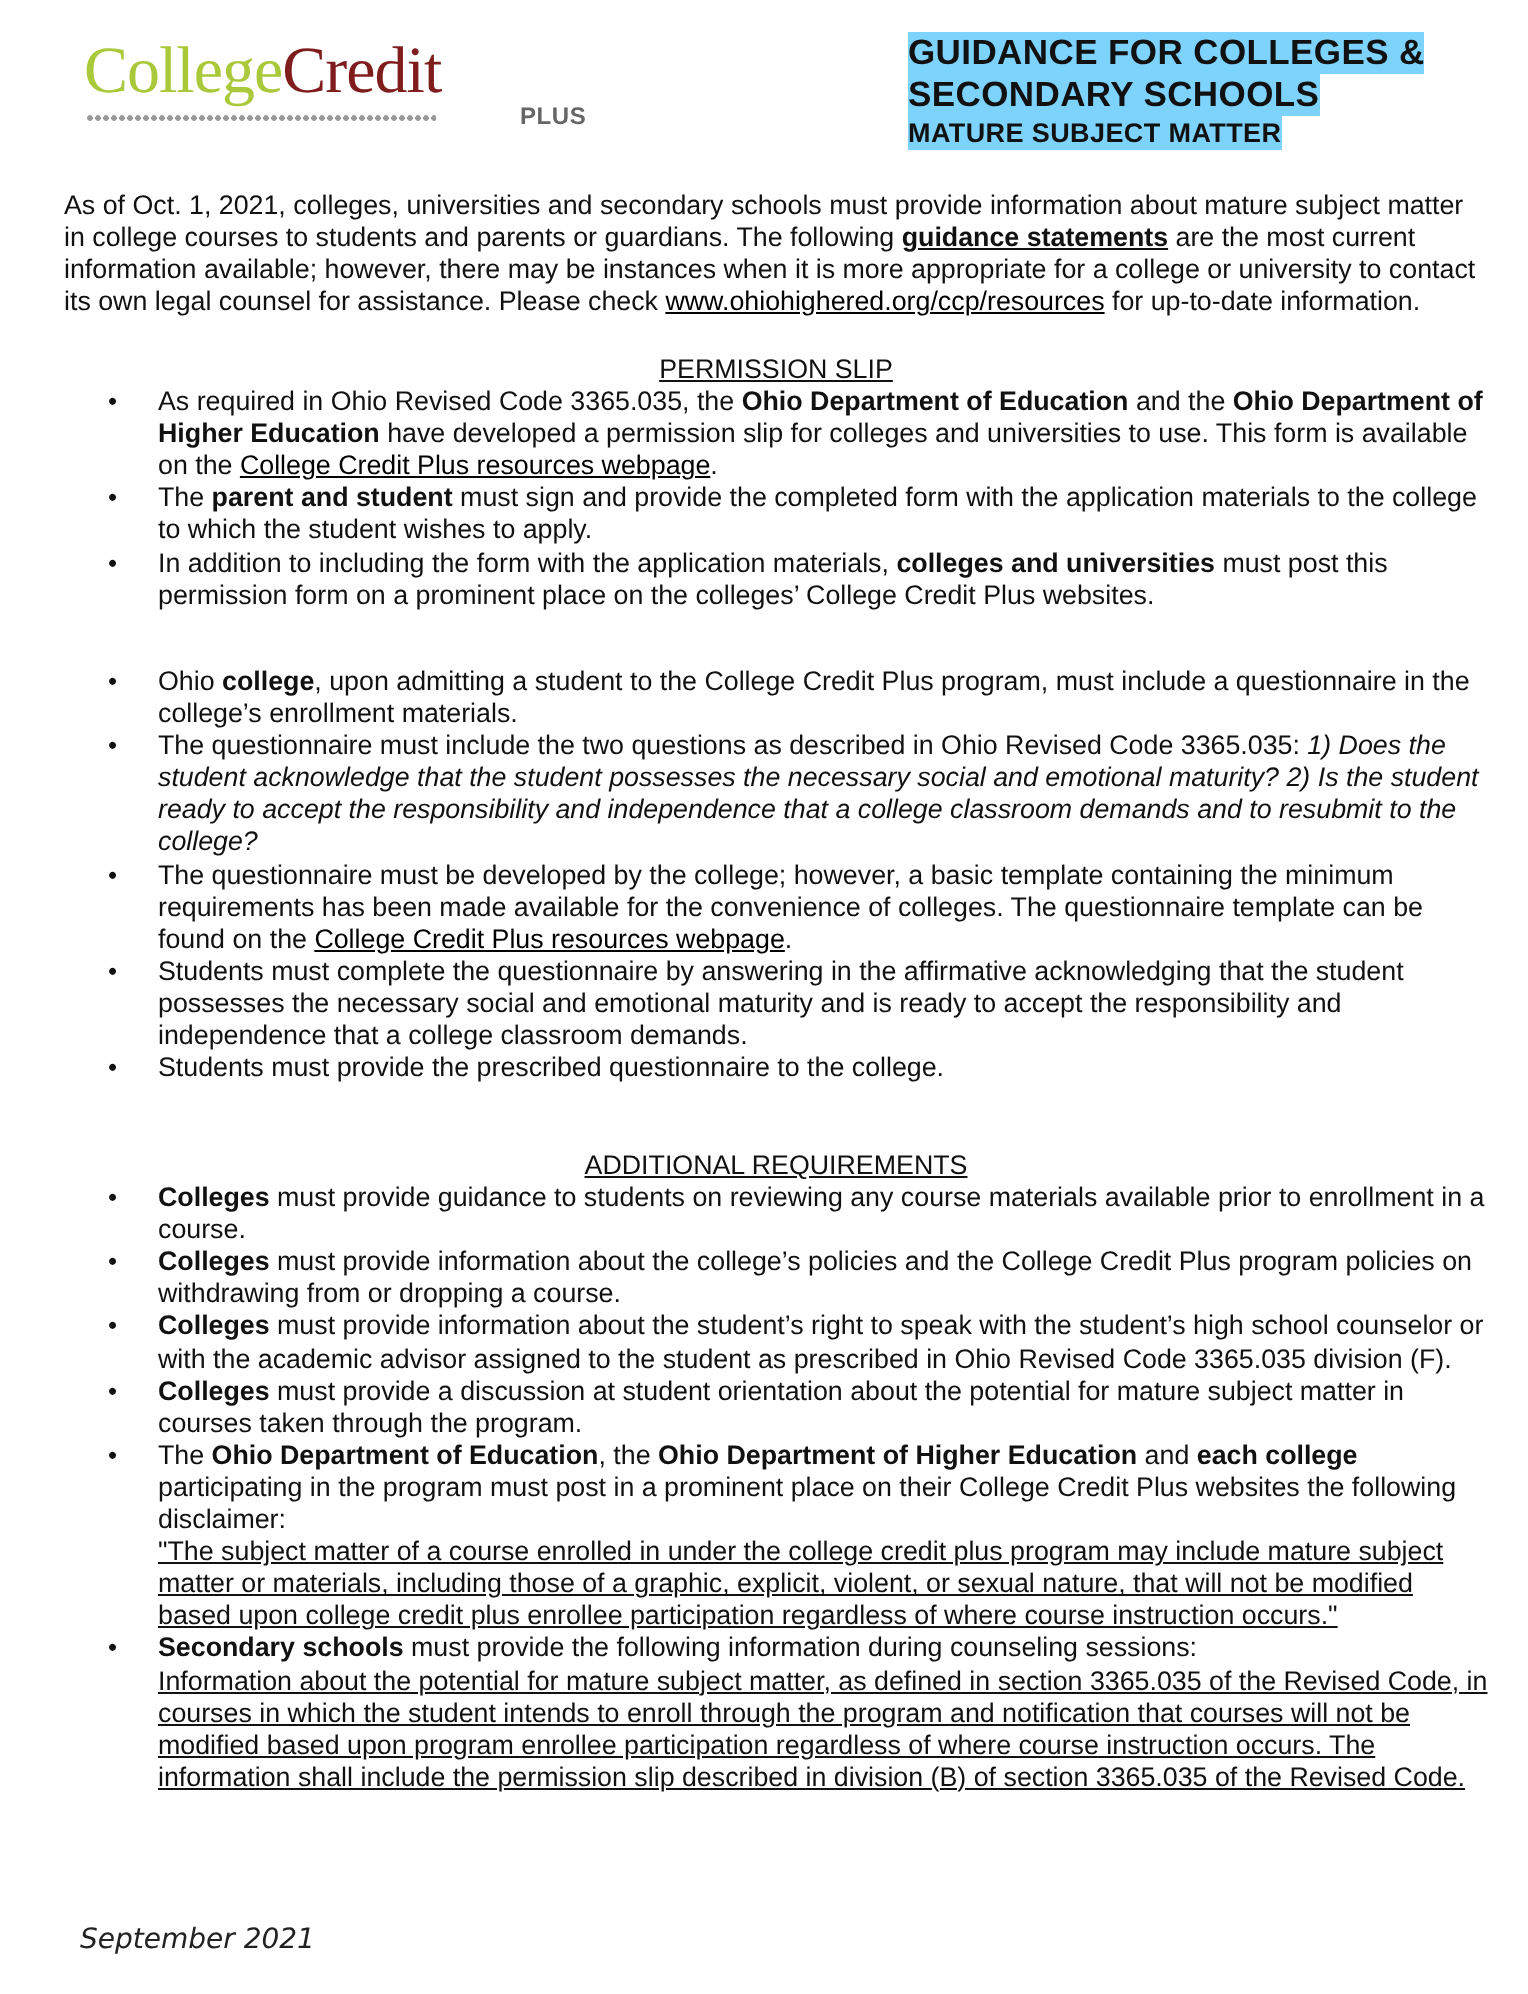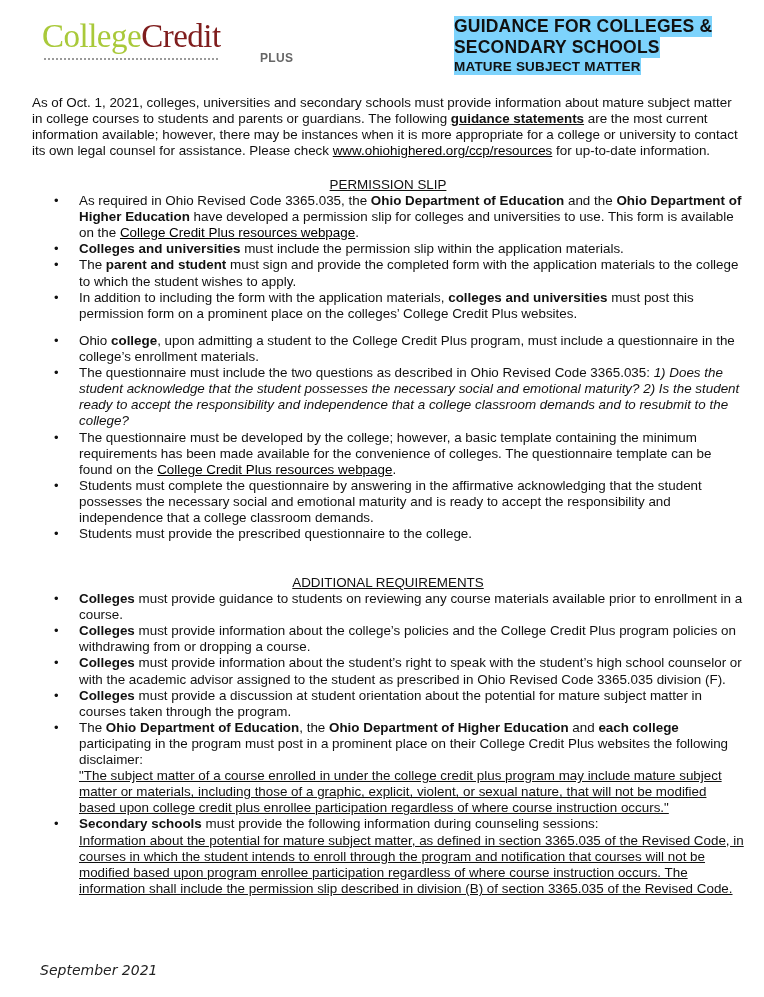--- a/index.html
+++ b/index.html
@@ -57,23 +57,20 @@
   <p><span>As of Oct. 1, 2021,  colleges, universities and secondary schools must provide information about mature subject matter in college courses to students and parents or guardians. The following </span><span class="bu">guidance statements</span><span> are the most current information available; however, there may be instances when it is more appropriate for a college or university to contact its own legal counsel for assistance. Please check </span><a>www.ohiohighered.org/ccp/resources</a><span> for up-to-date information.</span></p>
 </div>
 
 <div class="section" style="top:177px;">
   <p class="section-title">PERMISSION SLIP</p>
   <ul>
     <li>
       <span>As required in Ohio Revised Code 3365.035, the </span><b>Ohio Department of Education</b><span> and the </span><b>Ohio Department of Higher Education</b><span> have developed a permission slip for colleges and universities to use. This form is available on the </span><a>College Credit Plus resources webpage</a><span>.</span>
     </li>
     <li>
-      <b>Colleges and universities</b><span> must include the permission slip within the application materials.</span>
-    </li>
-    <li>
       <span>The </span><b>parent and student</b><span> must sign and provide the completed form with the application materials to the college to which the student wishes to apply.</span>
     </li>
     <li>
       <span>In addition to including the form with the application materials, </span><b>colleges and universities</b><span> must post this permission form on a prominent place on the colleges’ College Credit Plus websites.</span>
     </li>
   </ul>
 </div>
 
 <div class="section" style="top:333px;">
   <ul>

